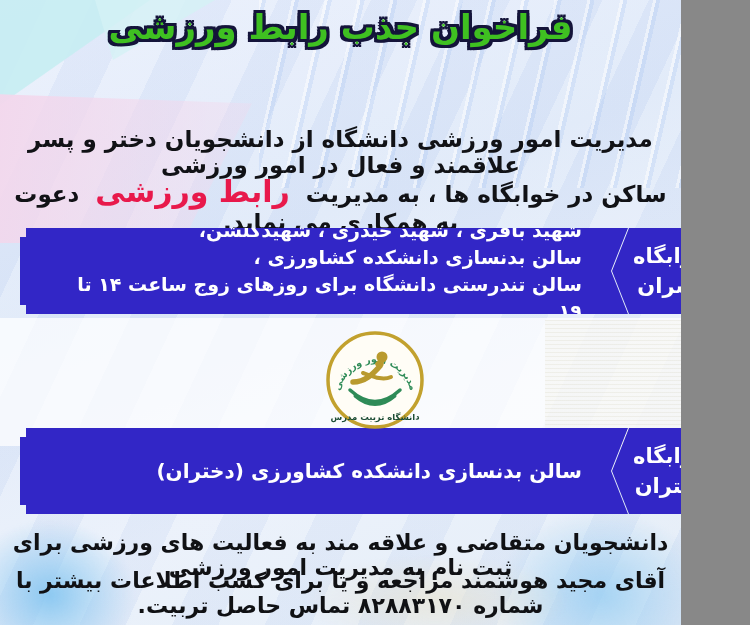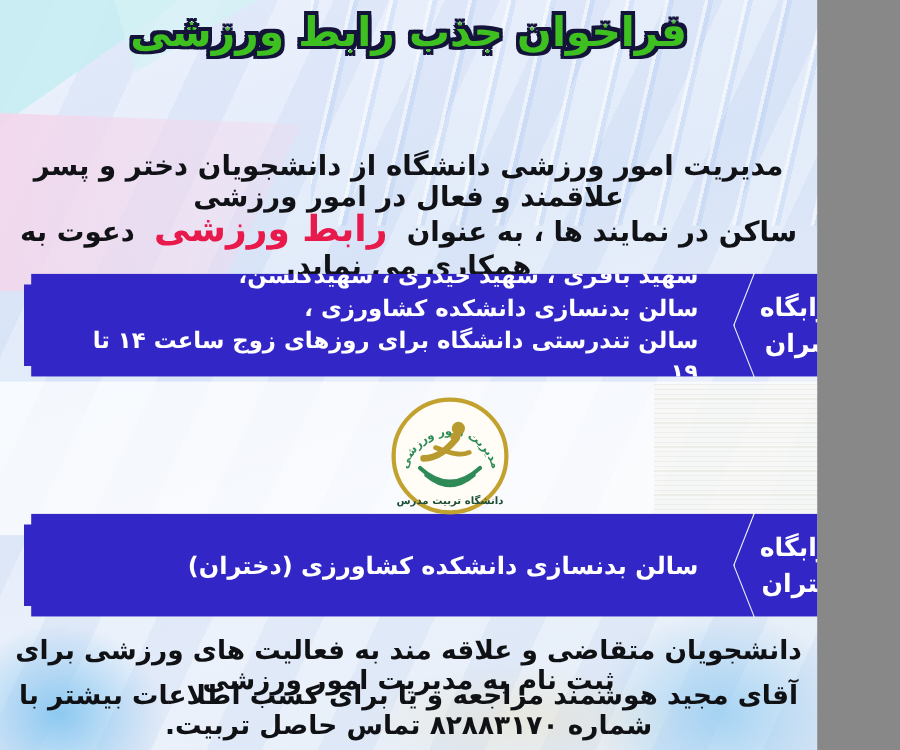--- a/index.html
+++ b/index.html
@@ -86,21 +86,21 @@
   <div class="bg bg-white-band"></div>
   <div class="bg bg-beige"></div>
   <div class="bg blob blob-bl"></div>
   <div class="bg blob blob-br"></div>
   <div class="bg blob blob-bc"></div>
 
   <div class="layer title title-1">فراخوان جذب رابط ورزشی</div>
 
   <div class="layer para para-1">مدیریت امور ورزشی دانشگاه از دانشجویان دختر و پسر علاقمند و فعال در امور ورزشی</div>
   <div class="layer para para-2">
-    <span>ساکن در نمایند ها ، به عنوان</span>
+    <span>ساکن در خوابگاه ها ، به مدیریت</span>
     <span class="hl-red">رابط ورزشی</span>
     <span>دعوت به همکاری می نماید.</span>
   </div>
 
   <div class="plaque banner banner-1">
     <div>شهید باقری ، شهید حیدری ، شهیدگلشن،</div>
     <div>سالن بدنسازی دانشکده کشاورزی ،</div>
     <div>سالن تندرستی دانشگاه برای روزهای زوج ساعت ۱۴ تا ۱۹</div>
   </div>
   <div class="plaque tag tag-1">

